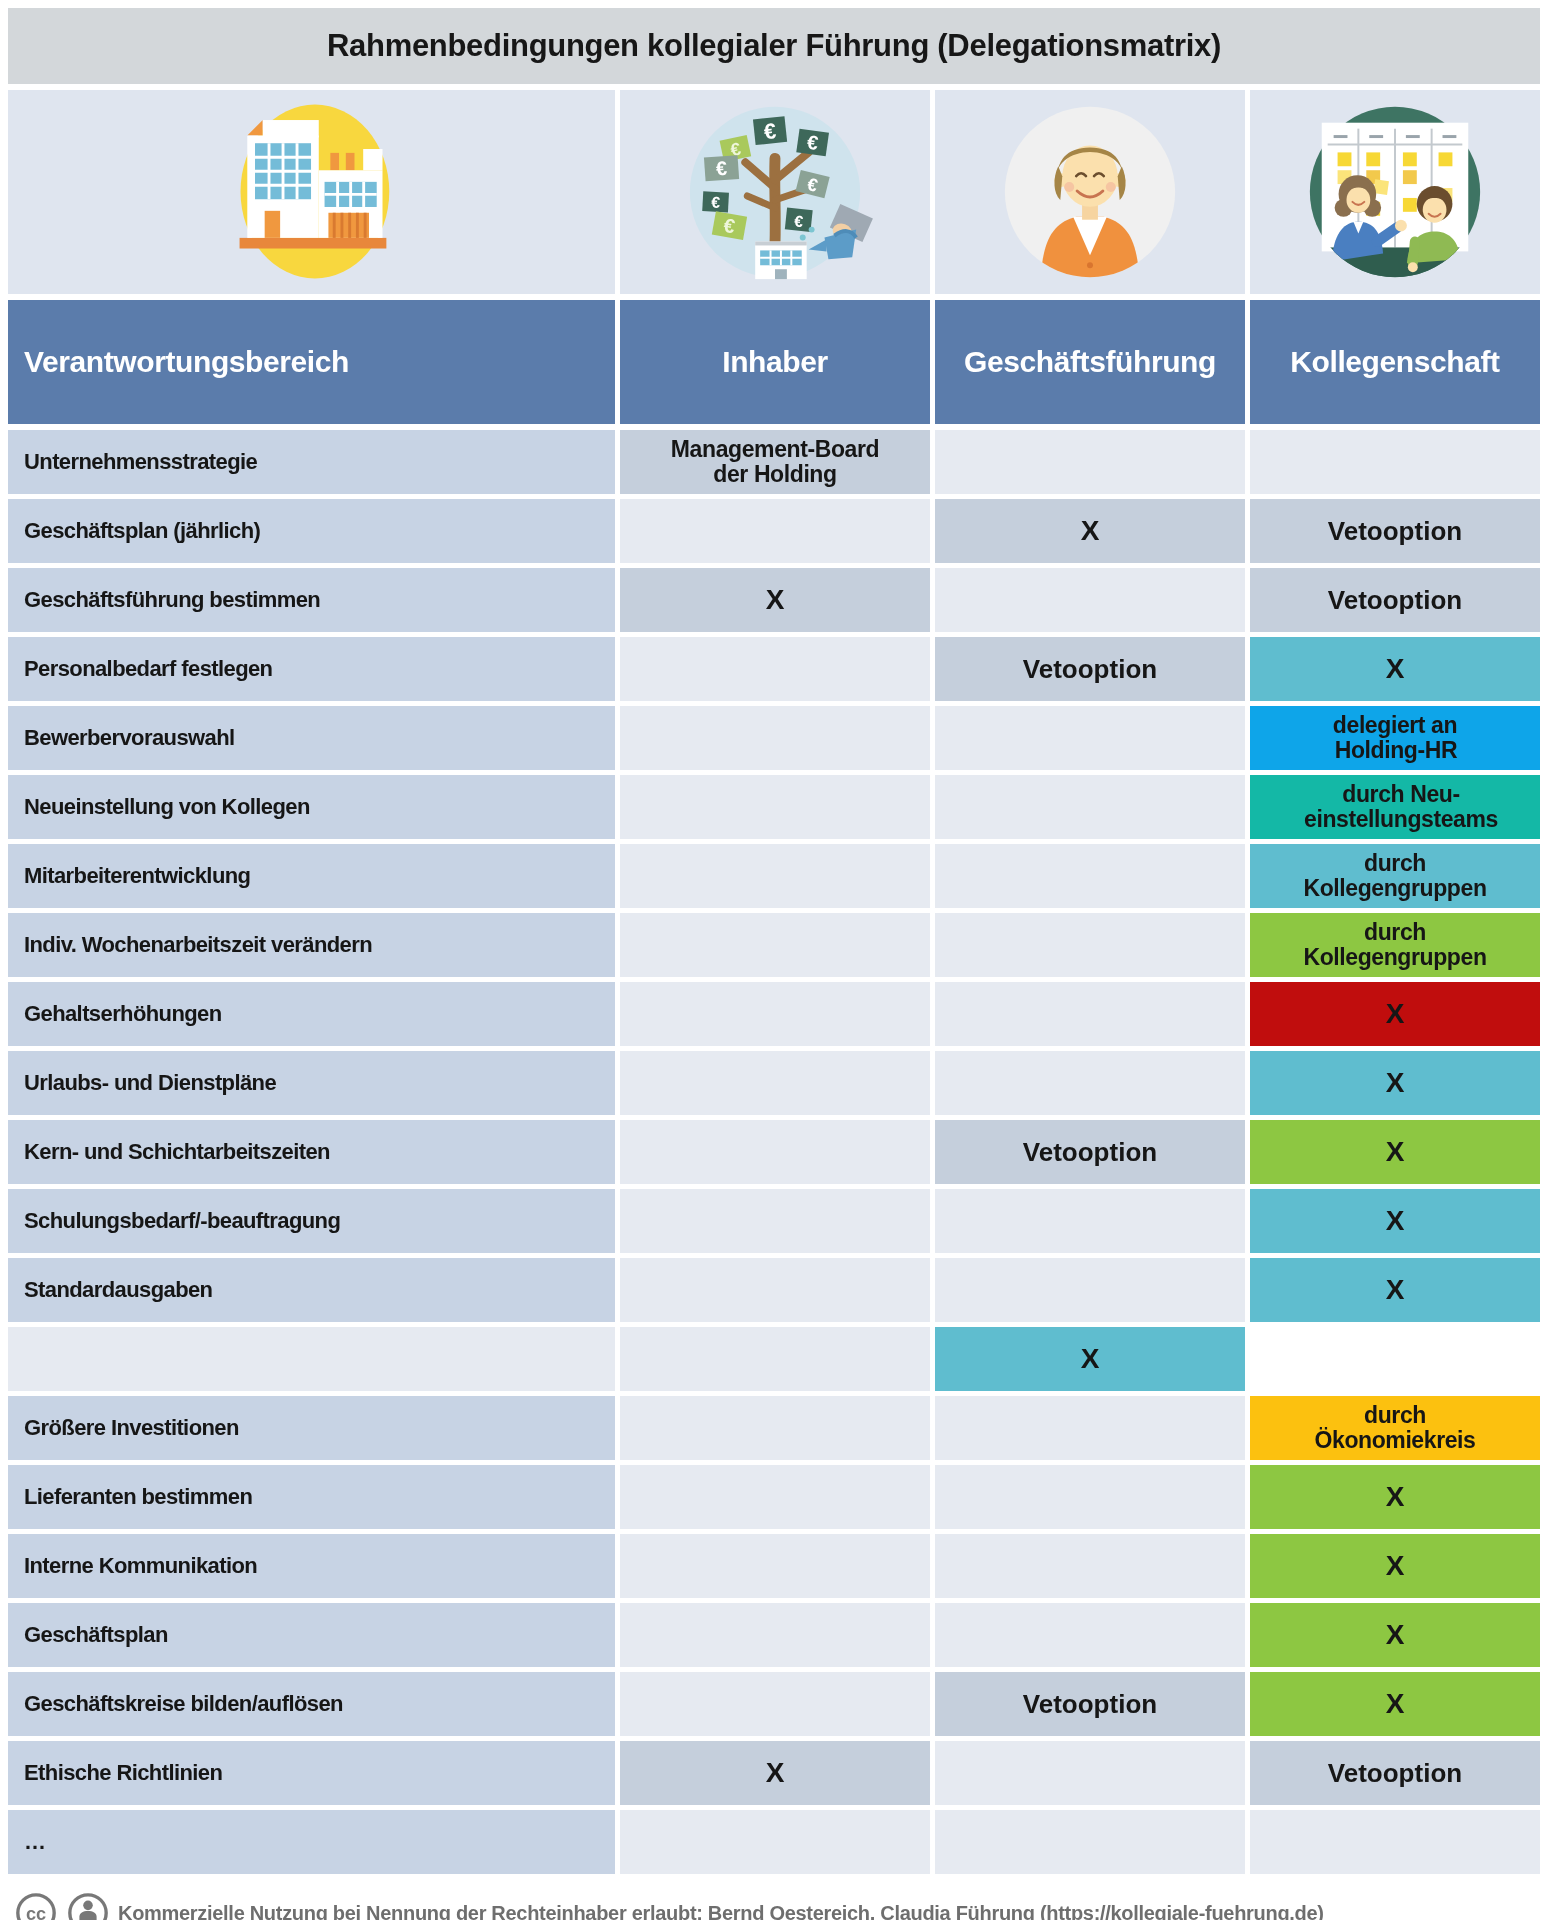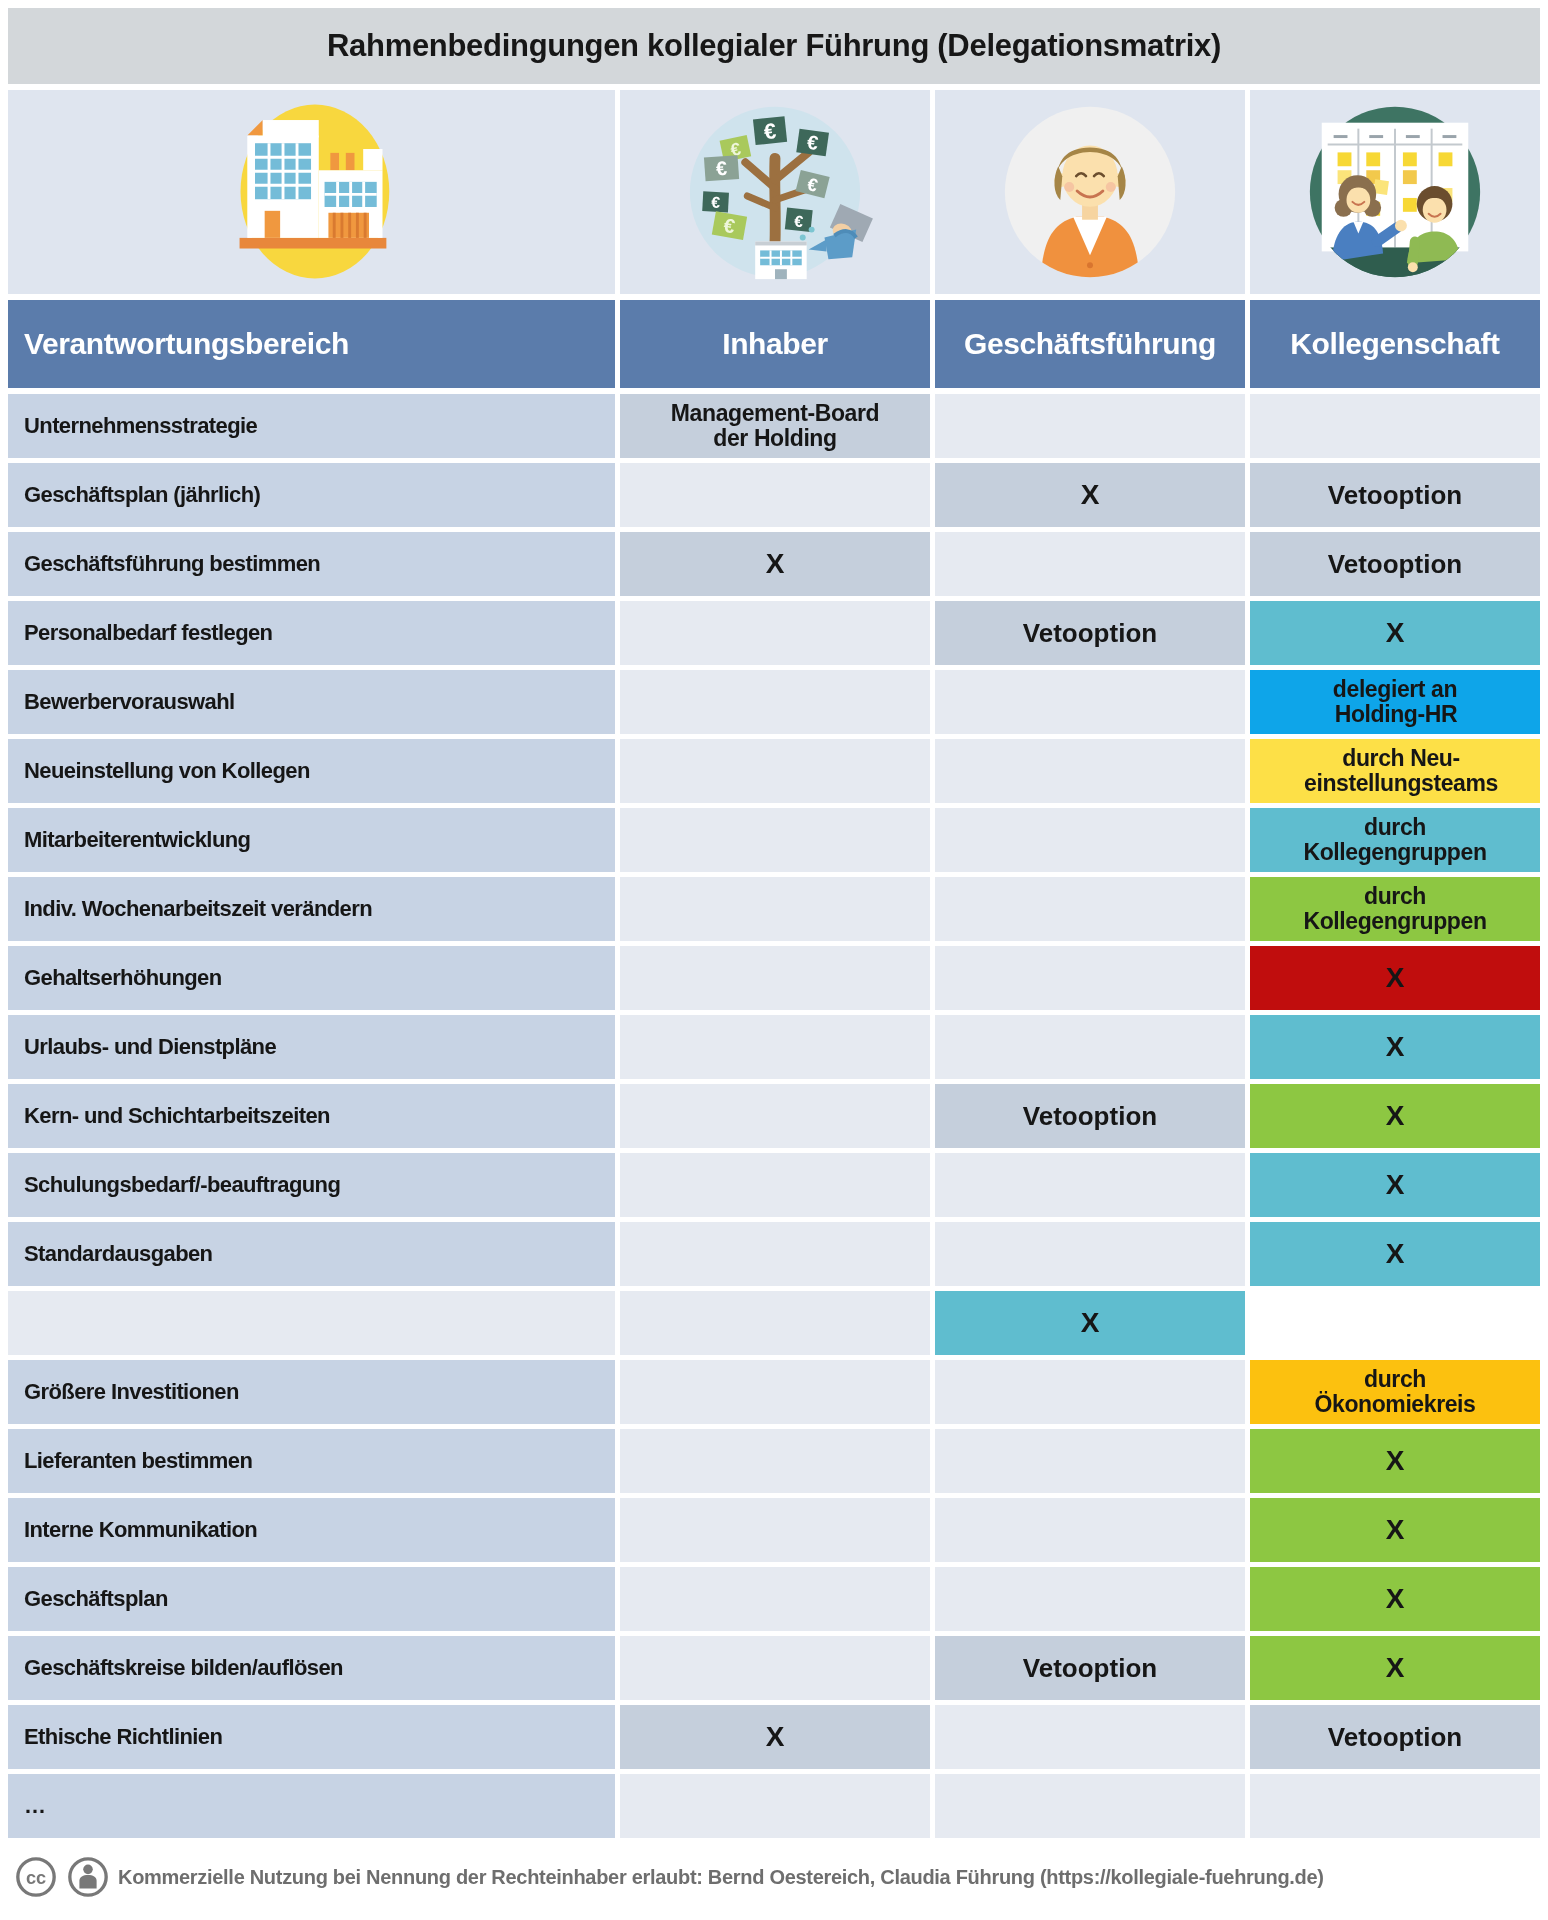--- a/index.html
+++ b/index.html
@@ -18,21 +18,21 @@
     margin:0;font-size:31px;font-weight:bold;color:#171717;letter-spacing:-0.3px;
   }
   
   .icon-band{height:204px;margin-bottom:6px;}
   .icon-cell{
     background:var(--icon-band-bg,#dfe5ef);
     display:flex;align-items:center;justify-content:center;overflow:hidden;
   }
   .icon-cell svg{display:block;}
   
-  .head-row{height:88px;margin-bottom:6px;}
+  .head-row{height:124px;margin-bottom:6px;}
   .head-cell{
     background:var(--header-bg,#5b7cab);color:var(--header-text,#fff);
     font-weight:bold;font-size:30px;letter-spacing:-0.4px;
     display:flex;align-items:center;justify-content:center;
   }
   .head-cell.first{justify-content:flex-start;padding-left:16px;}
   
   #rows{display:flex;flex-direction:column;gap:5px;}
   .trow{height:64px;}
   .cell{
@@ -295,21 +295,21 @@
         <div class="cell label">Bewerbervorauswahl</div>
         <div class="cell val" style="background: rgb(230, 234, 241);"></div>
         <div class="cell val" style="background: rgb(230, 234, 241);"></div>
         <div class="cell val multi" style="background: #0ea5e9; text-align: right;">delegiert an
 Holding-HR</div>
       </div>
       <div class="grid4 trow">
         <div class="cell label">Neueinstellung von Kollegen</div>
         <div class="cell val" style="background: rgb(230, 234, 241);"></div>
         <div class="cell val" style="background: rgb(230, 234, 241);"></div>
-        <div class="cell val multi" style="background: #fde047; padding-left: 12px;">durch Neu-
+        <div class="cell val multi" style="background: #14b8a6; padding-left: 12px;">durch Neu-
 einstellungsteams</div>
       </div>
       <div class="grid4 trow">
         <div class="cell label">Mitarbeiterentwicklung</div>
         <div class="cell val" style="background: rgb(230, 234, 241);"></div>
         <div class="cell val" style="background: rgb(230, 234, 241);"></div>
         <div class="cell val multi" style="background: rgb(95, 189, 207);">durch
 Kollegengruppen</div>
       </div>
       <div class="grid4 trow">

